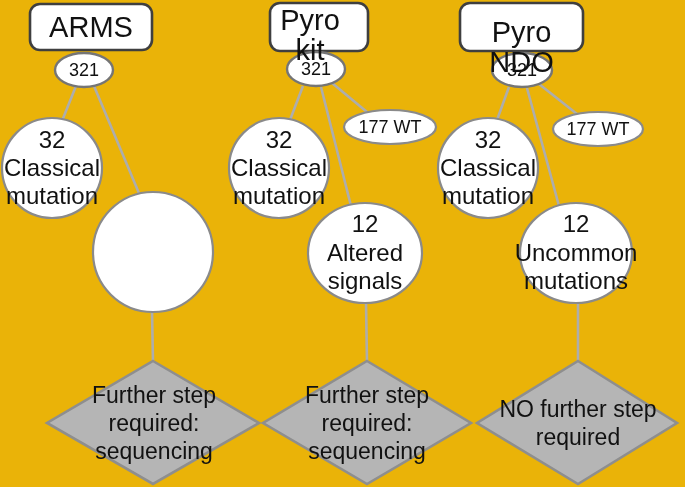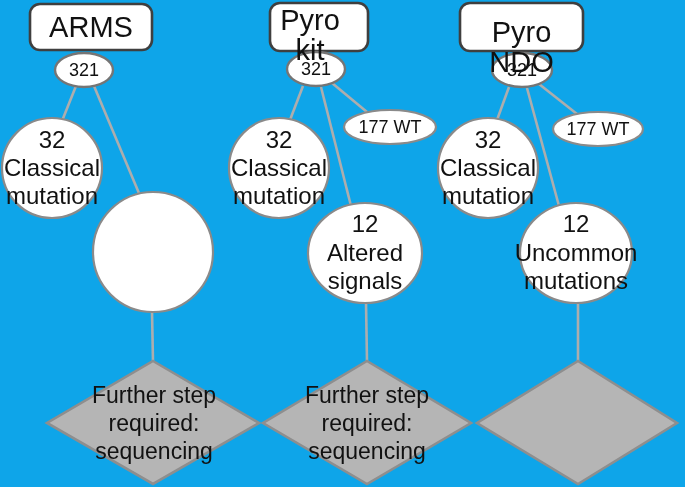--- a/index.html
+++ b/index.html
@@ -5,21 +5,21 @@
   html, body {
     margin: 0;
     padding: 0;
     background: #ffffff;
     font-family: "Liberation Sans", sans-serif;
   }
   .stage {
     position: relative;
     width: 685px;
     height: 487px;
-    background: #0ea5e9;
+    background: #eab308;
     overflow: hidden;
   }
   .stage svg {
     position: absolute;
     left: 0;
     top: 0;
   }
   .connector {
     stroke: #adadad;
     stroke-width: 2.6;
@@ -125,13 +125,15 @@
 
   <div class="node-text t-title" style="left:460px; top:3px; width:123px; height:48px;margin-top:20px;">Pyro NDO</div>
   <div class="node-text t-num" style="left:492px; top:53px; width:60px; height:34px;">321</div>
   <div class="node-text t-node" style="left:424px; top:120px; width:128px; height:96px;">32
 Classical
 mutation</div>
   <div class="node-text t-num" style="left:553px; top:112px; width:90px; height:34px;">177 WT</div>
   <div class="node-text t-result" style="left:506px; top:205px; width:140px; height:96px;">12
 Uncommon
 mutations</div>
+  <div class="node-text t-outcome" style="left:478px; top:391px; width:200px; height:64px;">NO further step
+required</div>
 </div>
 
 </body></html>

